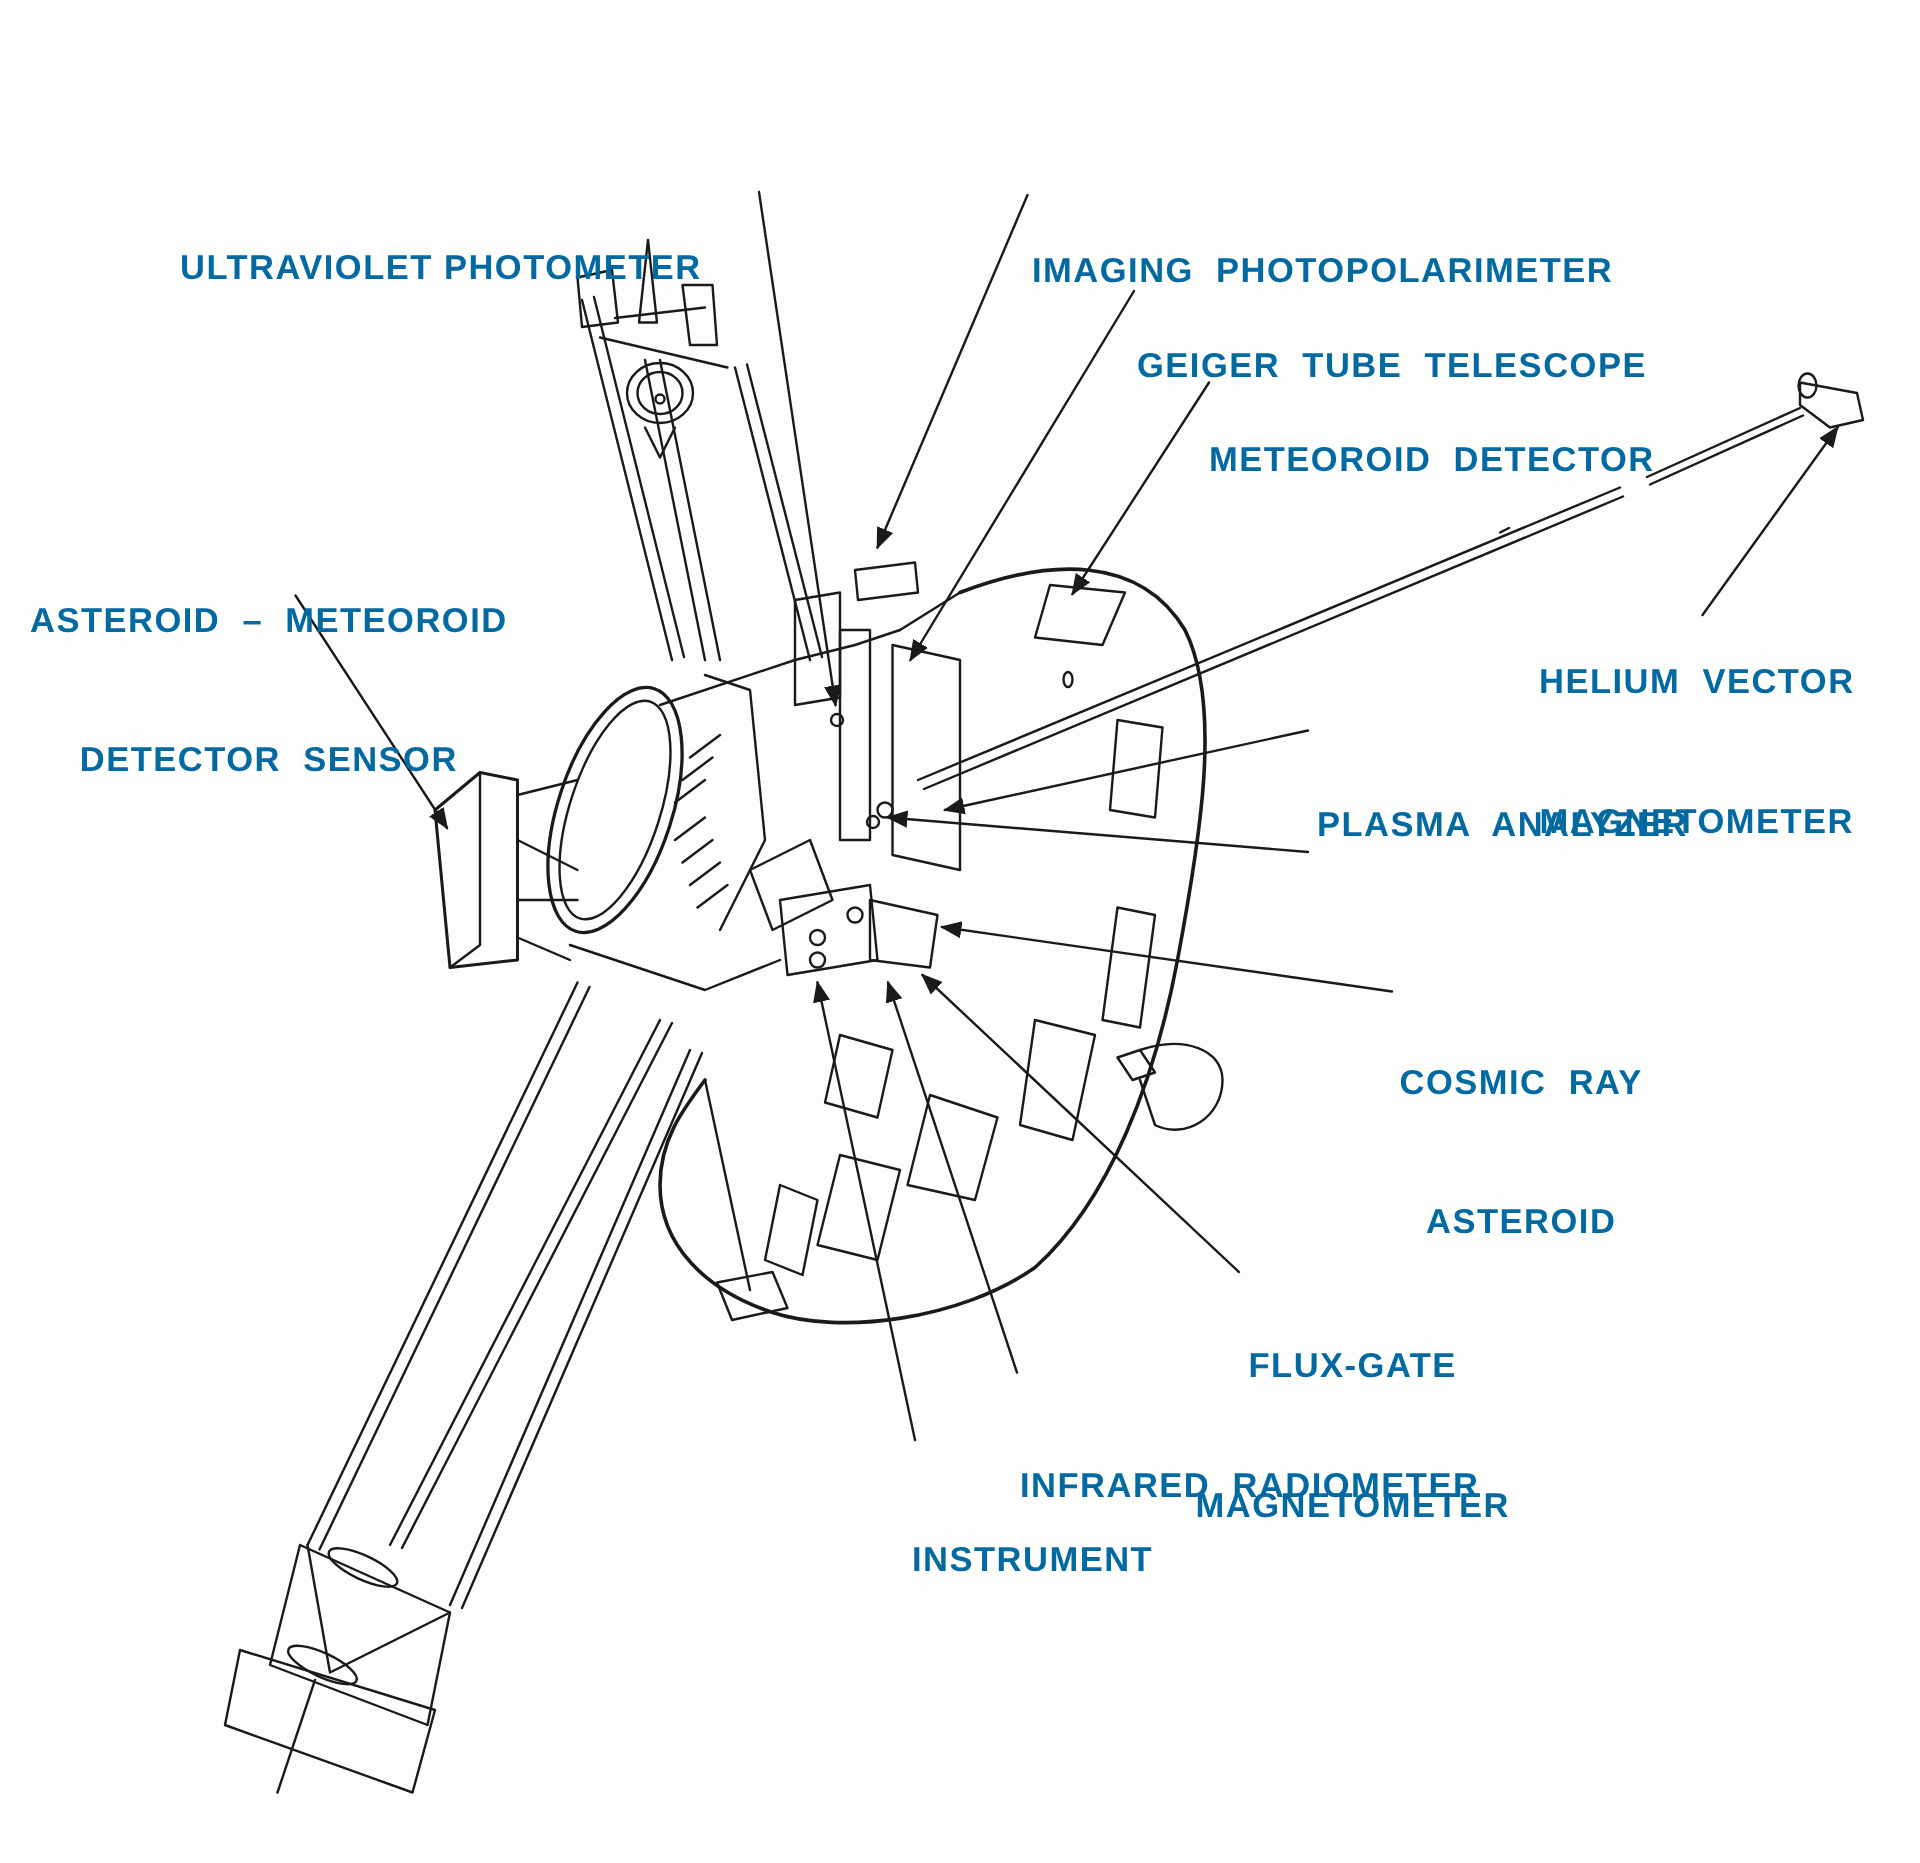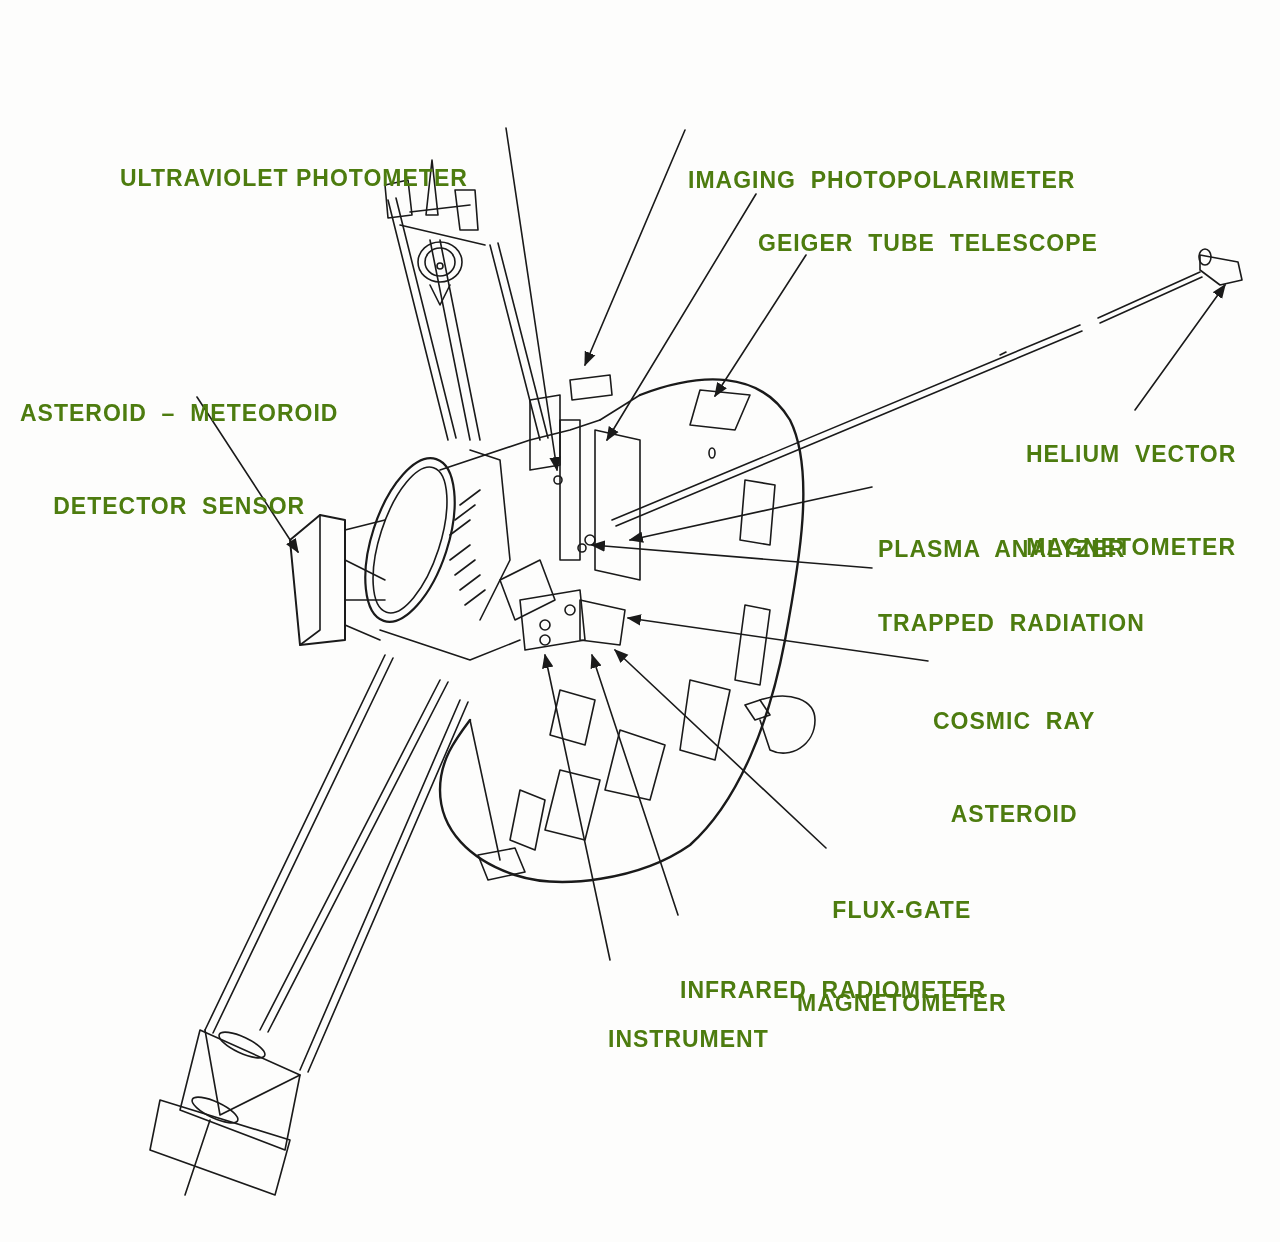--- a/index.html
+++ b/index.html
@@ -1,19 +1,19 @@
 <!DOCTYPE html>
 <html><head>
 <meta charset="utf-8">
 <style>
   html, body { margin: 0; padding: 0; background: #ffffff; }
   body { width: 1280px; height: 1242px; position: relative; overflow: hidden; font-family: "Liberation Sans", sans-serif; }
   .paper { position: absolute; left: 0; top: 0; width: 1280px; height: 1242px; background: #fdfdfc; }
   svg.art { position: absolute; left: 0; top: 0; }
-  .lbl { position: absolute; font-family: "Liberation Sans", sans-serif; font-weight: bold; font-size: 23px; color: #4d7c0f; letter-spacing: 1px; white-space: pre; line-height: 31px; text-align: center; }
+  .lbl { position: absolute; font-family: "Liberation Sans", sans-serif; font-weight: bold; font-size: 23px; color: #0369a1; letter-spacing: 1px; white-space: pre; line-height: 31px; text-align: center; }
   .lbl span { display: block; }
 </style>
 </head>
 <body>
 
 <div class="paper"></div>
 
 <svg class="art" width="1280" height="1242" viewBox="0 0 1280 1242">
   <defs>
     <marker id="ah" viewBox="0 0 10 10" refX="9" refY="5" markerWidth="9" markerHeight="9" orient="auto-start-reverse">
@@ -140,34 +140,34 @@
 <div class="lbl" style="left:120px; top:101px;">
   <span>ULTRAVIOLET PHOTOMETER</span>
 </div>
 <div class="lbl" style="left:688px; top:103px;">
   <span>IMAGING  PHOTOPOLARIMETER</span>
 </div>
 <div class="lbl" style="left:758px; top:166px;">
   <span>GEIGER  TUBE  TELESCOPE</span>
 </div>
 <div class="lbl" style="left:806px; top:229px;">
+  <span>METEOROID  DETECTOR</span>
 </div>
 <div class="lbl" style="left:20px; top:336px;">
   <span>ASTEROID  –  METEOROID</span>
   <span>DETECTOR  SENSOR</span>
 </div>
 <div class="lbl" style="left:1026px; top:377px;">
   <span>HELIUM  VECTOR</span>
   <span>MAGNETOMETER</span>
 </div>
 <div class="lbl" style="left:878px; top:472px;">
   <span>PLASMA  ANALYZER</span>
 </div>
 <div class="lbl" style="left:878px; top:546px;">
-  <span>TRAPPED  RADIATION</span>
 </div>
 <div class="lbl" style="left:933px; top:644px;">
   <span>COSMIC  RAY</span>
   <span>ASTEROID</span>
 </div>
 <div class="lbl" style="left:797px; top:833px;">
   <span>FLUX-GATE</span>
   <span>MAGNETOMETER</span>
 </div>
 <div class="lbl" style="left:680px; top:913px;">

